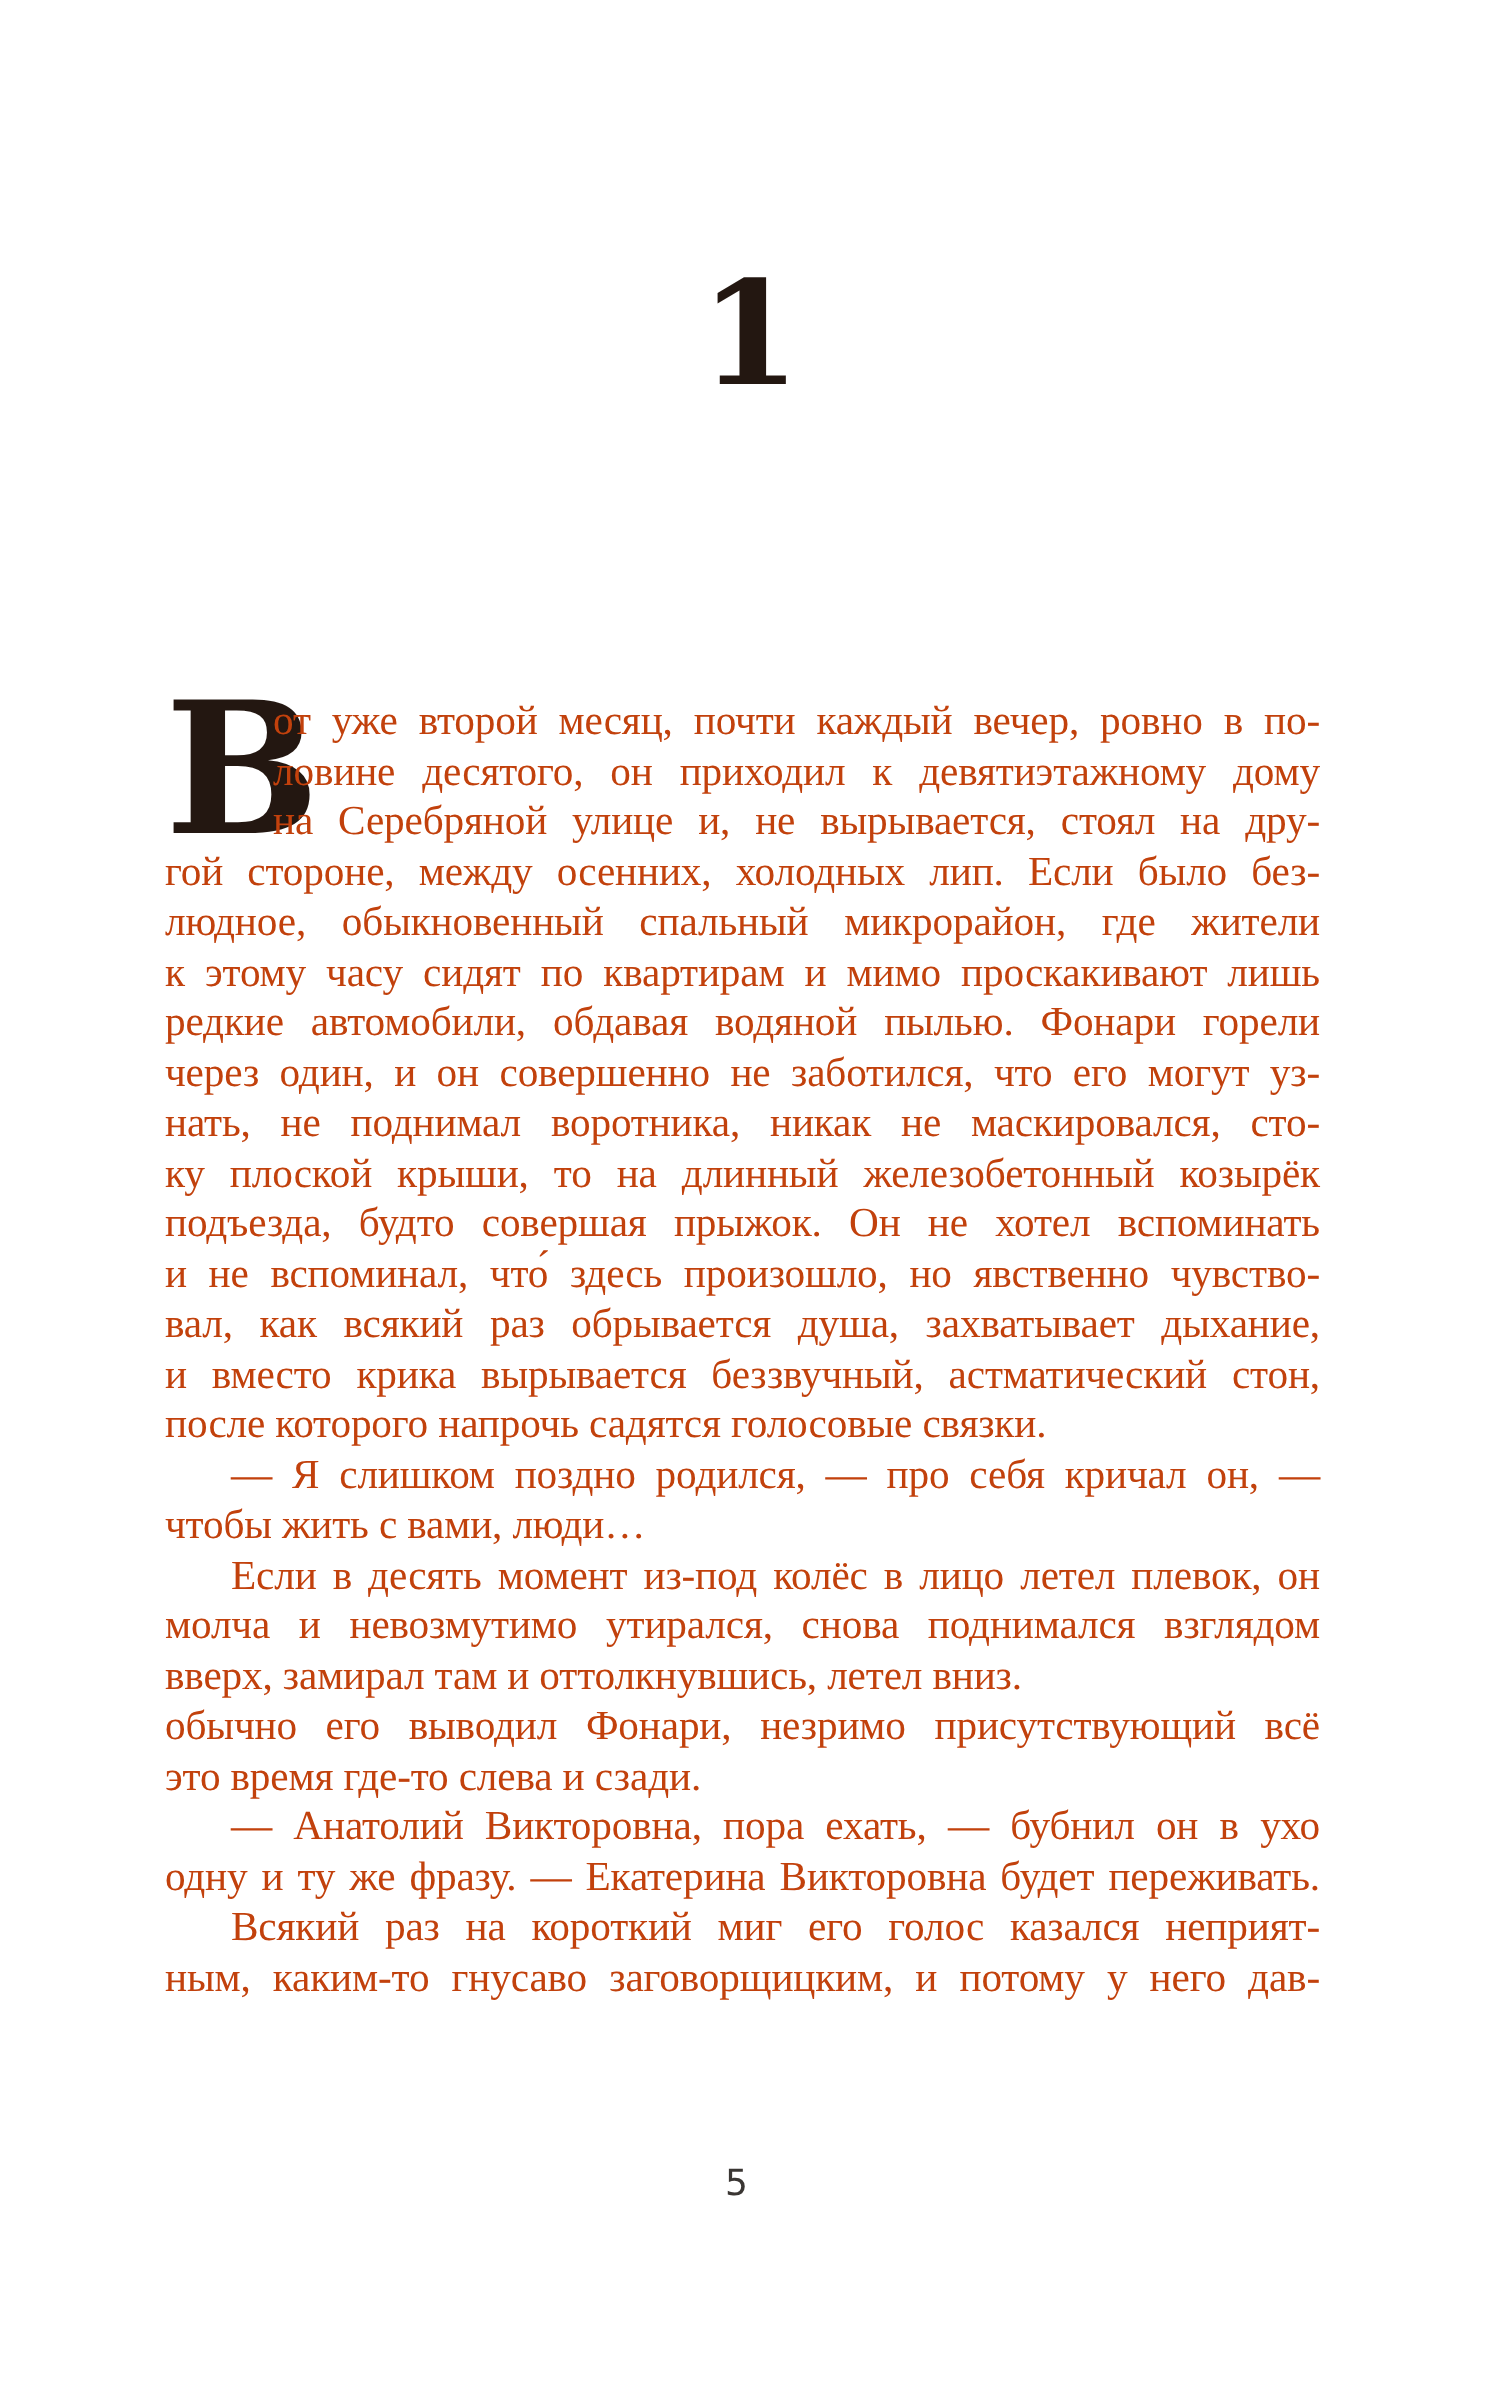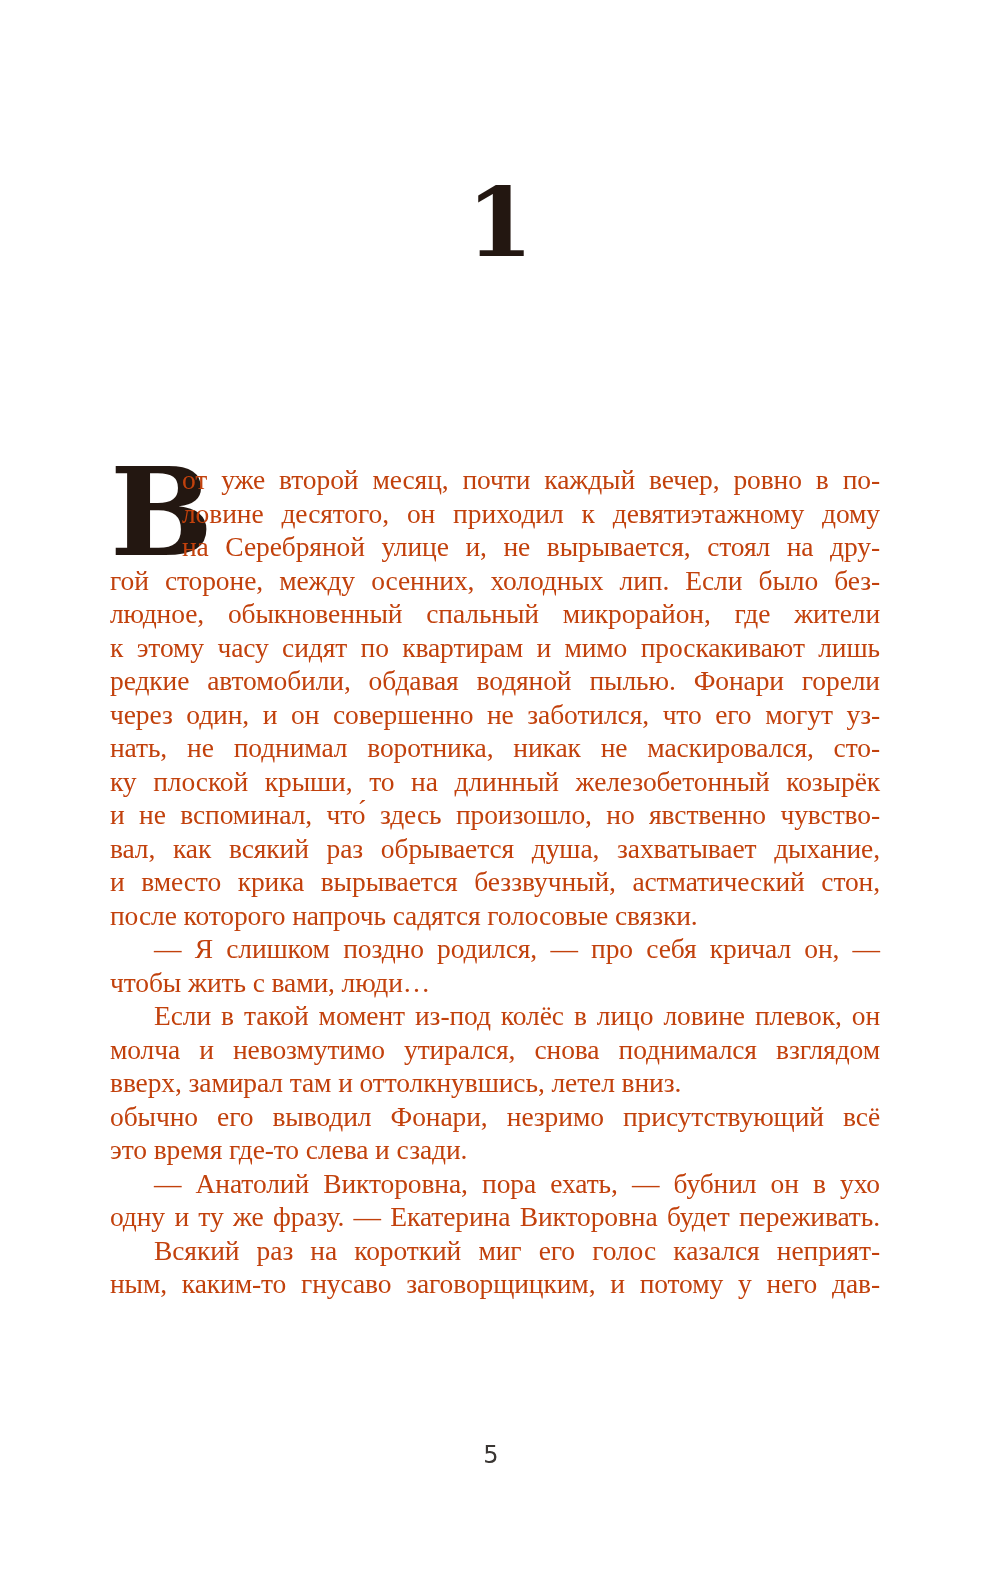--- a/index.html
+++ b/index.html
@@ -39,27 +39,28 @@
       <span class="line dc">от уже второй месяц, почти каждый вечер, ровно в по-</span>
       <span class="line dc">ловине десятого, он приходил к девятиэтажному дому</span>
       <span class="line dc">на Серебряной улице и, не вырывается, стоял на дру-</span>
       <span class="line">гой стороне, между осенних, холодных лип. Если было без-</span>
       <span class="line">людное, обыкновенный спальный микрорайон, где жители</span>
       <span class="line">к этому часу сидят по квартирам и мимо проскакивают лишь</span>
       <span class="line">редкие автомобили, обдавая водяной пылью. Фонари горели</span>
       <span class="line">через один, и он совершенно не заботился, что его могут уз-</span>
       <span class="line">нать, не поднимал воротника, никак не маскировался, сто-</span>
       <span class="line">ку плоской крыши, то на длинный железобетонный козырёк</span>
+      <span class="line">подъезда, будто совершая прыжок. Он не хотел вспоминать</span>
       <span class="line">и не вспоминал, что́ здесь произошло, но явственно чувство-</span>
       <span class="line">вал, как всякий раз обрывается душа, захватывает дыхание,</span>
       <span class="line">и вместо крика вырывается беззвучный, астматический стон,</span>
       <span class="line last">после которого напрочь садятся голосовые связки.</span>
       <span class="line indent">— Я слишком поздно родился, — про себя кричал он, —</span>
       <span class="line last">чтобы жить с вами, люди…</span>
-      <span class="line indent">Если в такой момент из-под колёс в лицо ловине плевок, он</span>
+      <span class="line indent">Если в десять момент из-под колёс в лицо летел плевок, он</span>
       <span class="line">молча и невозмутимо утирался, снова поднимался взглядом</span>
       <span class="line last">вверх, замирал там и оттолкнувшись, летел вниз.</span>
       <span class="line">обычно его выводил Фонари, незримо присутствующий всё</span>
       <span class="line last">это время где-то слева и сзади.</span>
       <span class="line indent">— Анатолий Викторовна, пора ехать, — бубнил он в ухо</span>
       <span class="line">одну и ту же фразу. — Екатерина Викторовна будет переживать.</span>
       <span class="line indent">Всякий раз на короткий миг его голос казался неприят-</span>
       <span class="line">ным, каким-то гнусаво заговорщицким, и потому у него дав-</span>
     </div>
   <div class="page-number">5</div>

